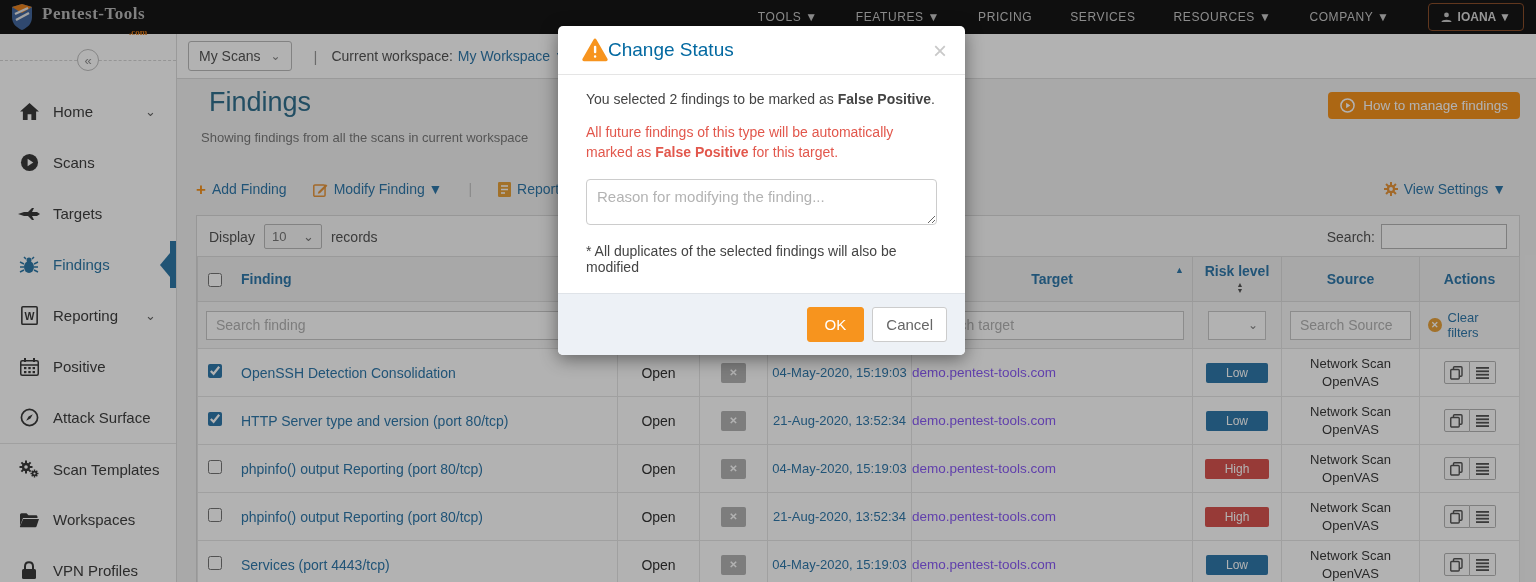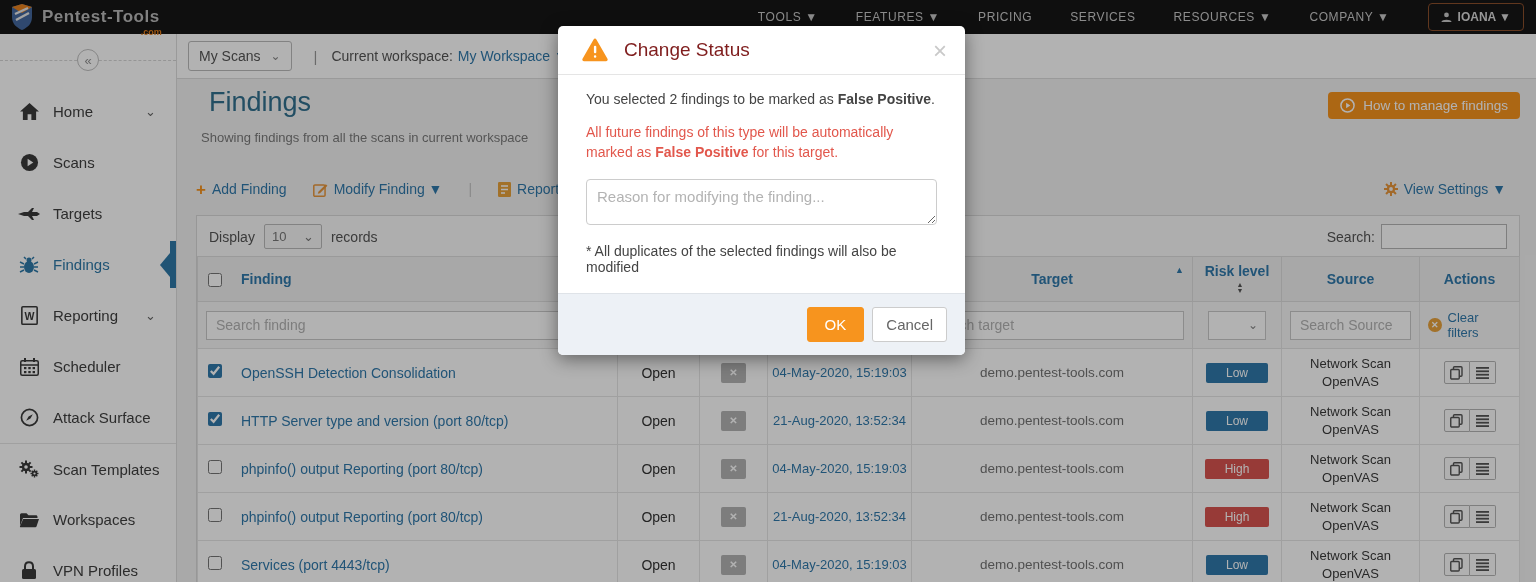--- a/index.html
+++ b/index.html
@@ -1,21 +1,21 @@
 <!DOCTYPE html>
 <html><head>
 <meta charset="utf-8">
 <style>
   * { margin:0; padding:0; box-sizing:border-box; }
   body { font-family:"Liberation Sans", sans-serif; background:#555; }
   .stage { position:relative; width:1536px; height:582px; overflow:hidden; background:#f3f3f3; }
 
   
   .topnav { position:absolute; top:0; left:0; right:0; height:34px; background:#161616; display:flex; align-items:center; z-index:1; }
-  .brand { display:flex; align-items:center; margin-left:10px; position:relative; cursor:pointer; }
+  .brand { display:flex; align-items:flex-start; margin-left:10px; position:relative; cursor:pointer;font-family:Liberation Serif, serif; }
   .brand svg { margin-right:8px; }
   .brand-name { color:#b9b9b9; font-weight:bold; font-size:17px; letter-spacing:.5px; }
   .brand-tld { position:absolute; right:-2px; bottom:-7px; color:#e07b1a; font-size:9px; font-weight:bold; }
   .topmenu { margin-left:auto; display:flex; align-items:center; gap:38px; margin-right:12px; }
   .topitem { color:#c9c9c9; font-size:12px; font-weight:normal; letter-spacing:.6px; cursor:pointer; white-space:nowrap; }
   .userbtn { border:1px solid #8c4f2b; border-radius:4px; color:#d8d8d8; font-size:12px; font-weight:bold; padding:6px 12px; display:flex; gap:6px; align-items:center; cursor:pointer; }
 
   
   .sidebar { position:absolute; top:34px; left:0; width:177px; bottom:0; background:#fff; border-right:1px solid #ddd; }
   .collapse-row { height:52px; position:relative; }
@@ -74,35 +74,35 @@
 
   tbody tr.drow { height:48px; background:#fff; }
   tbody td { border:1px solid #e5e5e5; }
   td.c-find { padding-left:10px; }
   .rowcheck, .hchk { width:14px; height:14px; accent-color:#3079ab; }
   .flink { color:#3079ab; font-size:14px; margin-left:19px; cursor:pointer; text-decoration:none; }
   td.c-status { text-align:center; color:#333; font-size:14px; }
   td.c-fp { text-align:center; }
   .fpbtn { display:inline-block; width:25px; height:20px; background:#b3b3b3; border-radius:2px; color:#fff; font-size:10px; line-height:20px; text-align:center; font-weight:bold; cursor:pointer; }
   td.c-date { text-align:center; color:#3079ab; font-size:13px; }
-  td.c-target { text-align:center; color:#737373; font-size:13.5px; }
+  td.c-target { text-align:left; color:#8b5cf6; font-size:13.5px; }
   td.c-risk { text-align:center; }
   .badge { display:inline-block; color:#fff; font-size:12px; padding:3px 20px; border-radius:2px; background:#999; }
   td.c-source { text-align:center; color:#3a3a3a; font-size:13px; line-height:1.35; }
   td.c-actions { text-align:center; }
   .agroup { display:inline-flex; }
   .abtn { width:26px; height:23px; border:1px solid #b5b5b5; background:#fcfcfc; display:flex; align-items:center; justify-content:center; cursor:pointer; }
   .abtn:first-child { border-radius:2px 0 0 2px; }
   .abtn:last-child { border-left:none; border-radius:0 2px 2px 0; }
 
   
   .overlay { position:absolute; inset:0; background:rgba(0,0,0,.30); z-index:5; }
   .modal { position:absolute; left:558px; top:26px; width:407px; background:#fff; z-index:6; border-radius:5px; box-shadow:0 4px 18px rgba(0,0,0,.45); }
   .m-head { padding:12px 24px; border-bottom:1px solid #e5e5e5; display:flex; align-items:center; position:relative; }
-  .m-title { margin-left:16px; font-size:19px; color:#7f1d1d; }
+  .m-title { font-size:19px; color:#0369a1; }
   .m-close { position:absolute; right:18px; top:13px; color:#c9c9c9; font-size:24px; line-height:1; cursor:pointer; }
   .m-body { padding:14px 28px 18px; }
   .m-p1 { font-size:14px; color:#444; margin-bottom:12px; line-height:1.5; }
   .m-p2 { font-size:14px; color:#e2574c; margin-bottom:16px; line-height:1.45; }
   .m-reason-label { font-size:14px; font-weight:bold; color:#333; margin-bottom:6px; }
   .m-body textarea { width:100%; height:46px; border:1px solid #ccc; border-radius:4px; padding:8px 10px; font-size:15px; color:#444; resize:both; font-family:"Liberation Sans", sans-serif; }
   .m-note { font-size:14px; color:#444; margin-top:14px; }
   .m-foot { background:#edf1f6; border-top:1px solid #dfe3e8; padding:13px 18px; display:flex; justify-content:flex-end; gap:8px; border-radius:0 0 5px 5px; }
   .btn-ok { background:#f7941e; color:#fff; border:1px solid #f7941e; border-radius:3px; font-size:15px; padding:8px 17px; cursor:pointer; font-family:inherit; }
   .btn-cancel { background:#fff; color:#666; border:1px solid #ccc; border-radius:3px; font-size:15px; padding:8px 13px; cursor:pointer; font-family:inherit; }
@@ -198,21 +198,21 @@
             <g fill="#3a3a3a">
               <rect x="4" y="9" width="2.4" height="2.2"></rect>
               <rect x="8.3" y="9" width="2.4" height="2.2"></rect>
               <rect x="12.6" y="9" width="2.4" height="2.2"></rect>
               <rect x="4" y="13" width="2.4" height="2.2"></rect>
               <rect x="8.3" y="13" width="2.4" height="2.2"></rect>
               <rect x="12.6" y="13" width="2.4" height="2.2"></rect>
             </g>
           </svg>
         </span>
-      <span class="slabel">Scheduler</span>
+      <span class="slabel">Positive</span>
     </div>
     <div class="sitem">
       <span class="sicon">
           <svg width="19" height="19" viewBox="0 0 20 20">
             <circle cx="10" cy="10" r="8.5" fill="none" stroke="#3a3a3a" stroke-width="1.8"></circle>
             <path d="M13.5 6.5 L11 11 L6.5 13.5 L9 9 Z" fill="#3a3a3a"></path>
           </svg>
         </span>
       <span class="slabel">Attack Surface</span>
     </div>

